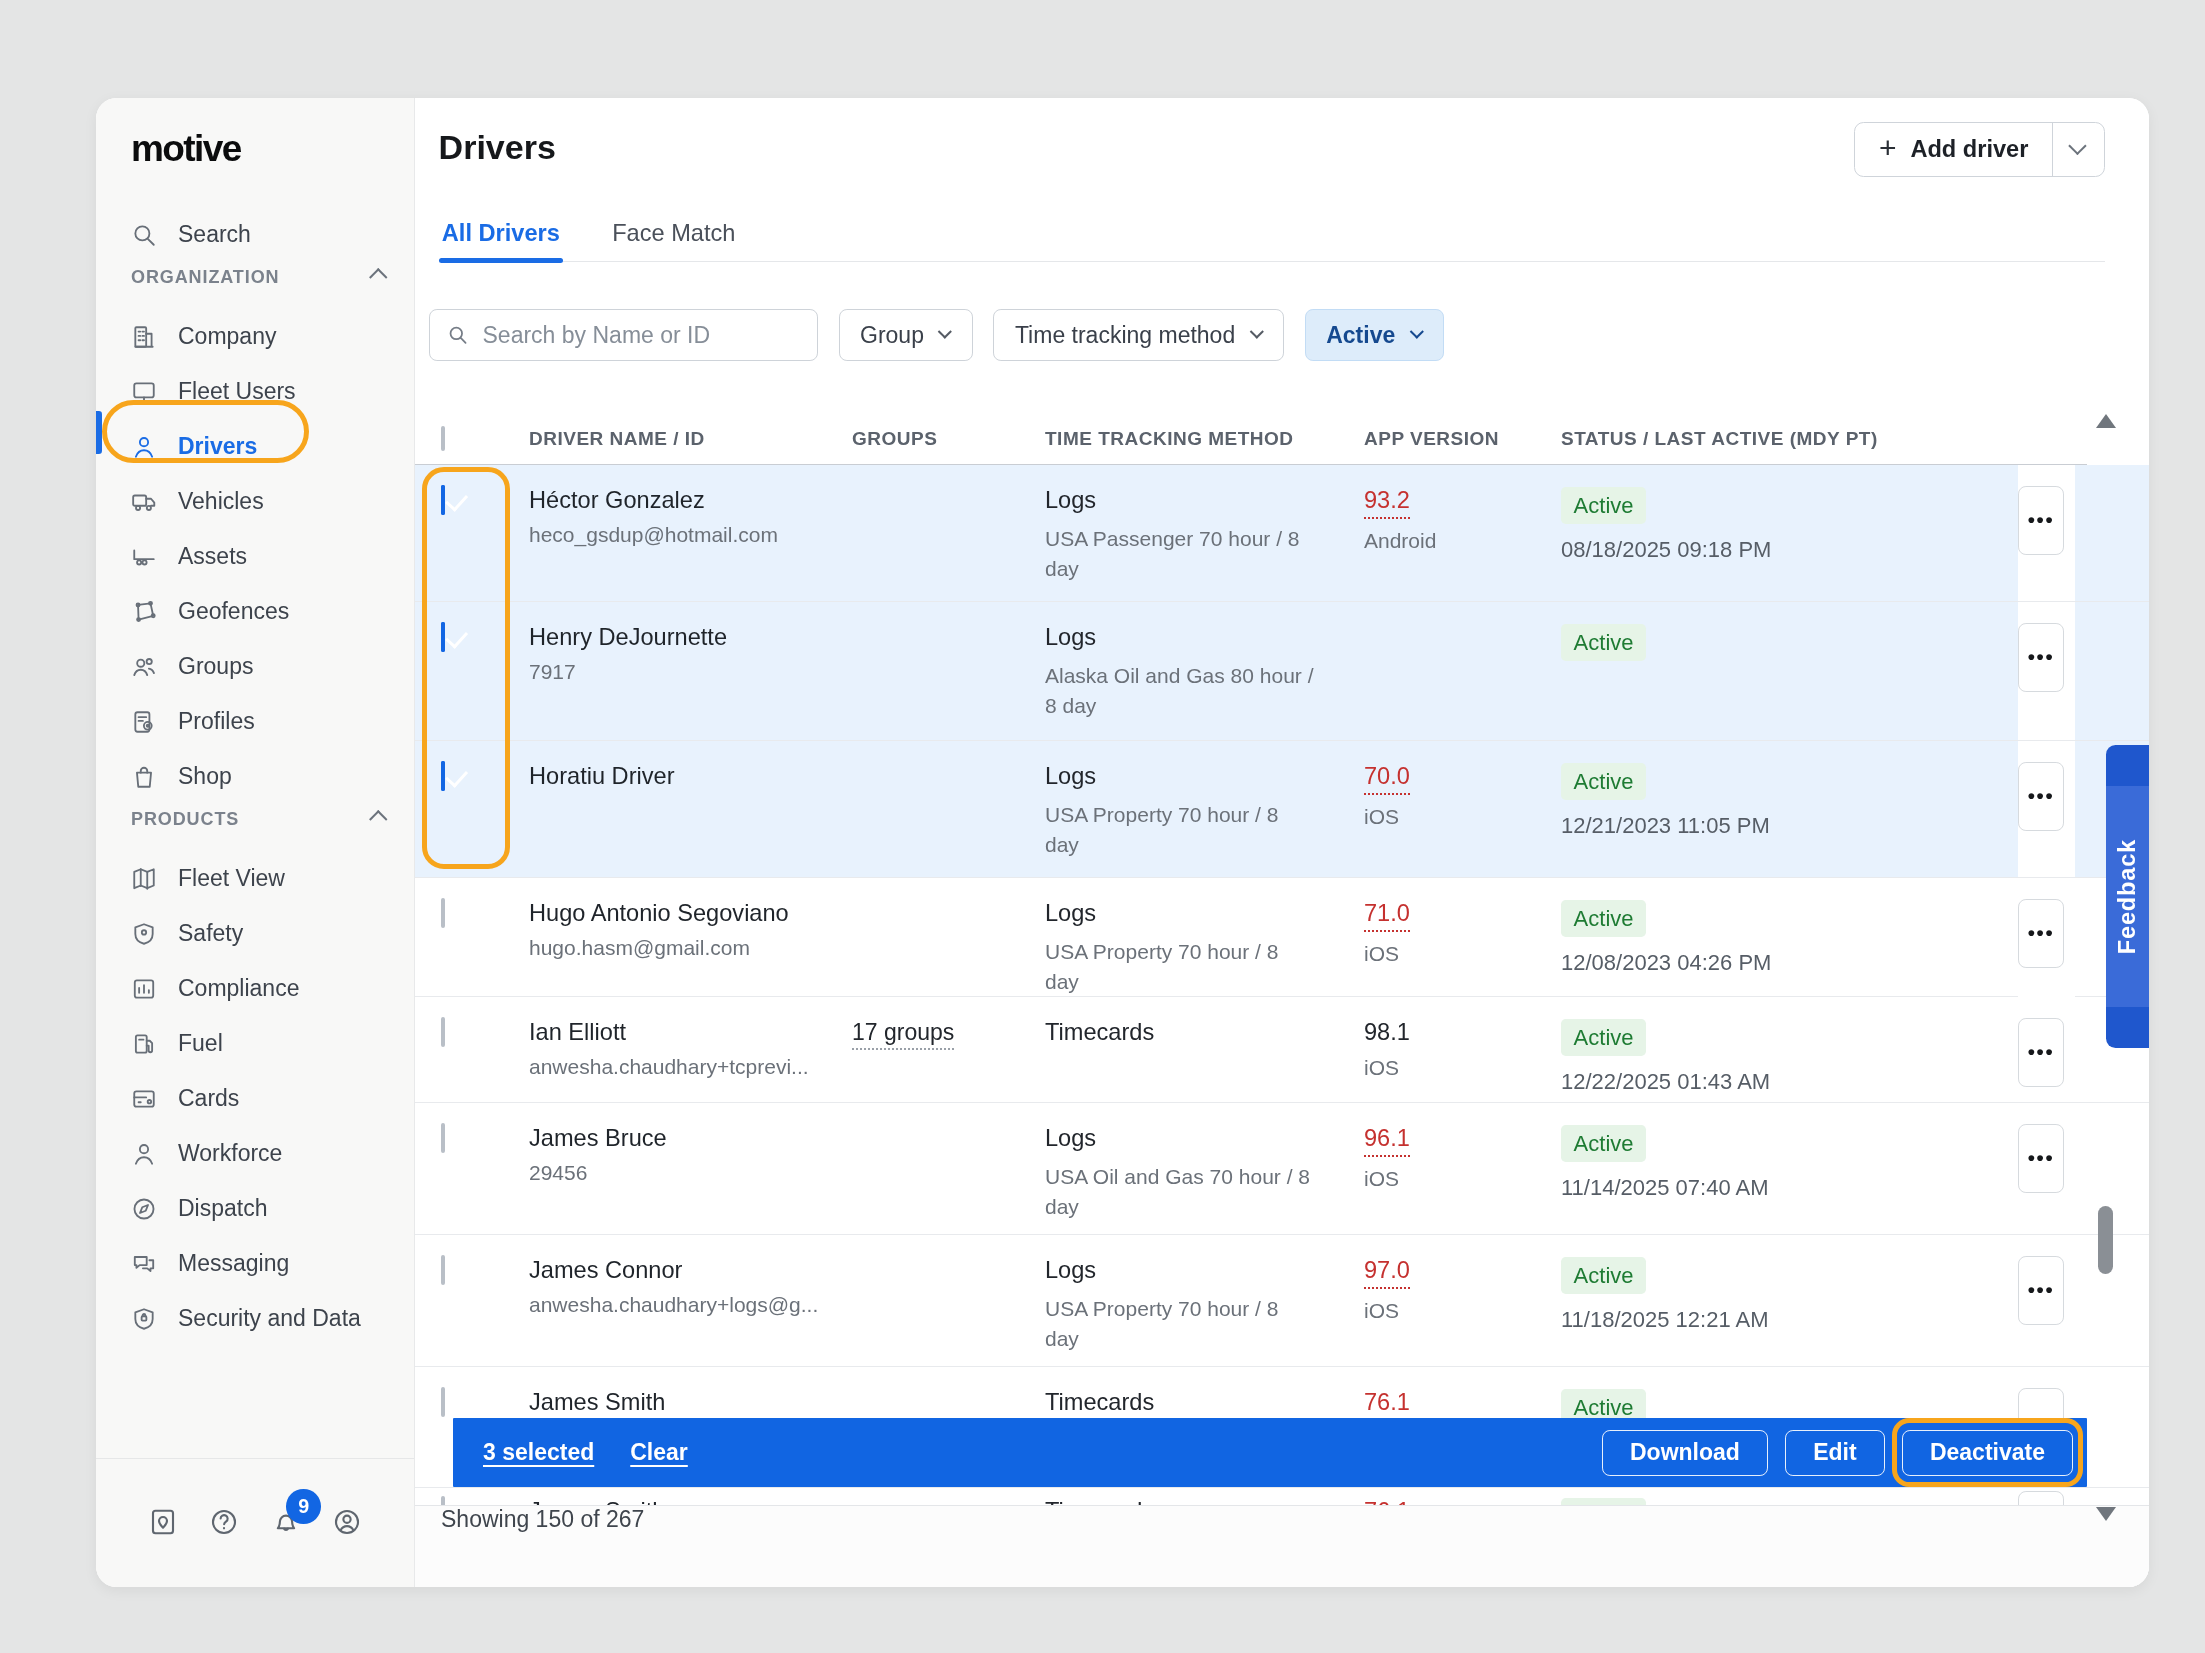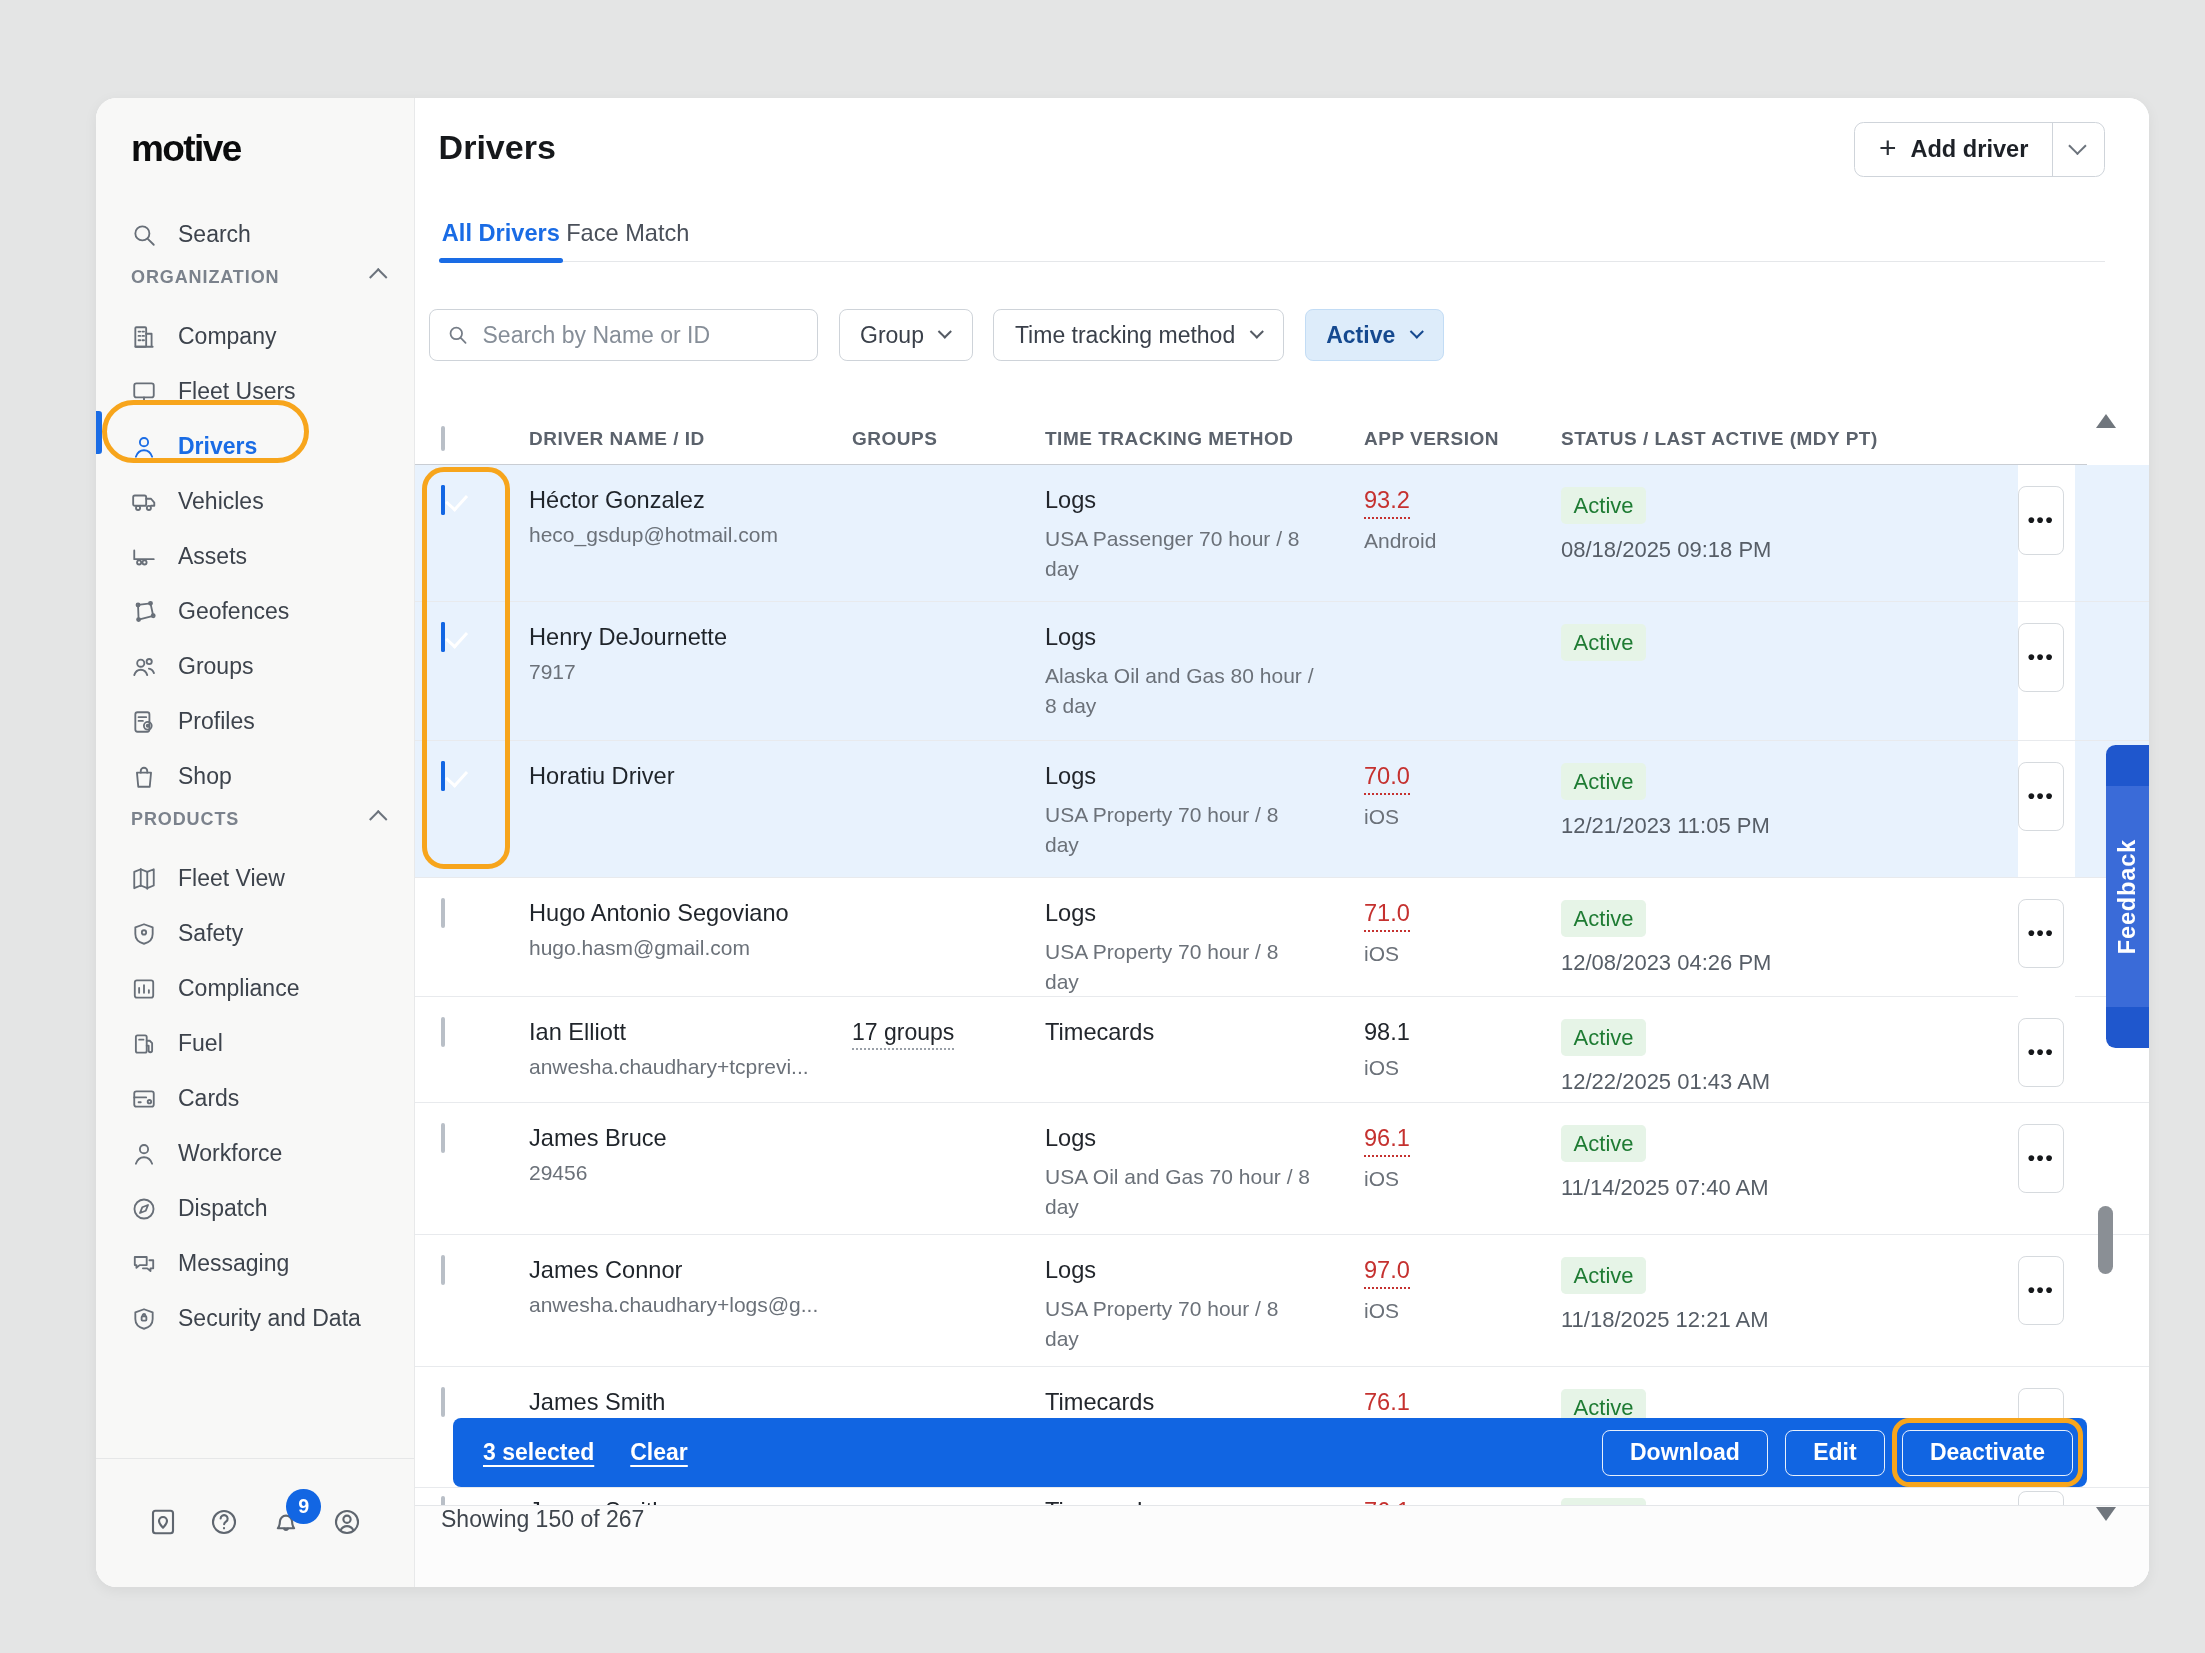--- a/index.html
+++ b/index.html
@@ -62,21 +62,21 @@
   .main { position:absolute; left:319px; top:0; width:1734px; height:1489px; background:#fff; }
   .page-head { position:absolute; top:23.6px; left:23.6px; right:44px; height:71px; }
   .page-title { font-size:34px; font-weight:700; color:#16181b; padding-top:6.3px; }
   .add-split {
     position:absolute; right:0; top:0; height:55px; display:flex;
     border:1.2px solid #cfd4da; border-radius:9.5px; background:#fff; overflow:hidden;
   }
   .add-main { display:flex; align-items:center; gap:14px; padding:0 23.6px; font-size:23.6px; font-weight:700; color:#1d2127; cursor:pointer; }
   .plus-icon { font-size:30px; font-weight:400; color:#2a2f36; line-height:1; margin-top:-3.2px; }
   .add-caret { width:52px; display:flex; align-items:center; justify-content:center; border-left:1.2px solid #cfd4da; cursor:pointer; }
-  .tabs { position:absolute; top:112px; left:23.6px; right:44px; height:52px; border-bottom:0.8px solid #e5e7ea; display:flex; }
+  .tabs { position:absolute; top:112px; left:23.6px; right:44px; height:52px; border-bottom:0.8px solid #e5e7ea; display:flex; gap:46px; }
   .tab { font-size:23.6px; color:#4a505a; padding:9.5px 3.2px 0 3.2px; position:relative; cursor:pointer; }
   .tab.active { color:#1a6ce5; font-weight:600; }
   .tab.active::after { content:""; position:absolute; left:0; right:0; bottom:-1.6px; height:4.7px; background:#1a6ce5; border-radius:3.2px; }
   
   .filters { position:absolute; top:211px; left:14px; display:flex; gap:20.5px; }
   .search-box {
     width:389px; height:52px; border:1.2px solid #ced3d9; border-radius:7.9px;
     display:flex; align-items:center; gap:14px; padding:0 17.3px; background:#fff;
   }
   .search-box svg { width:23.6px; height:23.6px; stroke:#767d87; fill:none; stroke-width:2; stroke-linecap:round; }
@@ -123,21 +123,21 @@
     width:46px; height:69px; border:1.2px solid #d6dade; border-radius:7.9px; background:#fff;
     display:flex; align-items:center; justify-content:center; cursor:pointer;
     font-size:20.5px; letter-spacing:1.6px; color:#16181b; font-weight:700;
   }
   .trow .kcell { padding-top:20.5px; background:#fff; height:100%; }
   .trow.selected .kcell { background:#fff; }
   .trow.partial .kcell { padding-top:3.2px; }
   
   .action-bar {
     position:absolute; left:38px; top:1320px; width:1634px; height:69px; z-index:30;
-    background:#1165e2; border-radius:8px; display:flex; align-items:center;
+    background:#1165e2; border-radius:1px; display:flex; align-items:center;
     padding:0 14px 0 30px; color:#fff;
   }
   .ab-link { font-size:23px; font-weight:600; text-decoration:underline; text-underline-offset:4.7px; cursor:pointer; }
   .ab-left { display:flex; gap:36px; align-items:center; }
   .ab-right { margin-left:auto; display:flex; gap:17.3px; align-items:center; }
   .ab-btn {
     height:46px; border:1.6px solid rgba(255,255,255,0.9); border-radius:7.9px;
     background:transparent; color:#fff; font-size:23px; font-weight:700;
     padding:0 27px; display:flex; align-items:center; cursor:pointer; font-family:inherit;
   }

